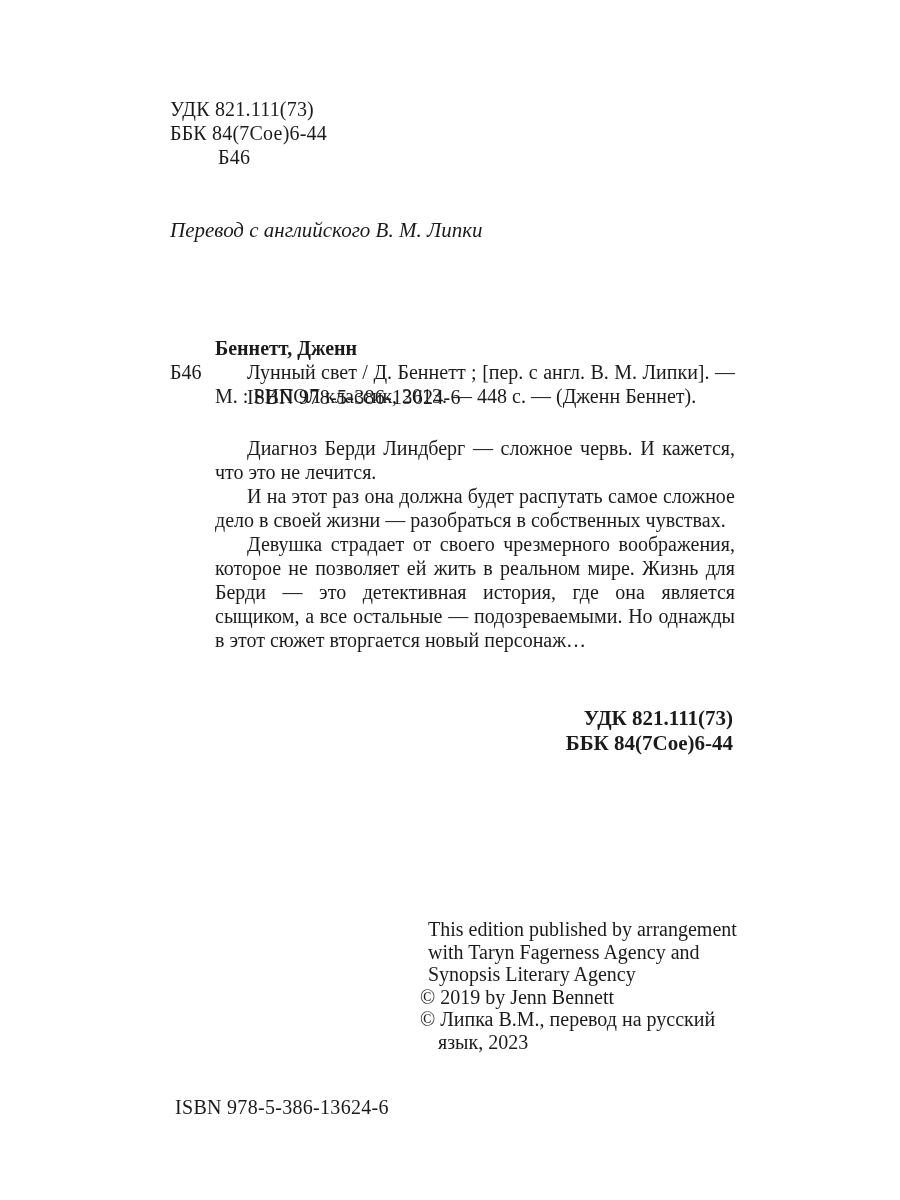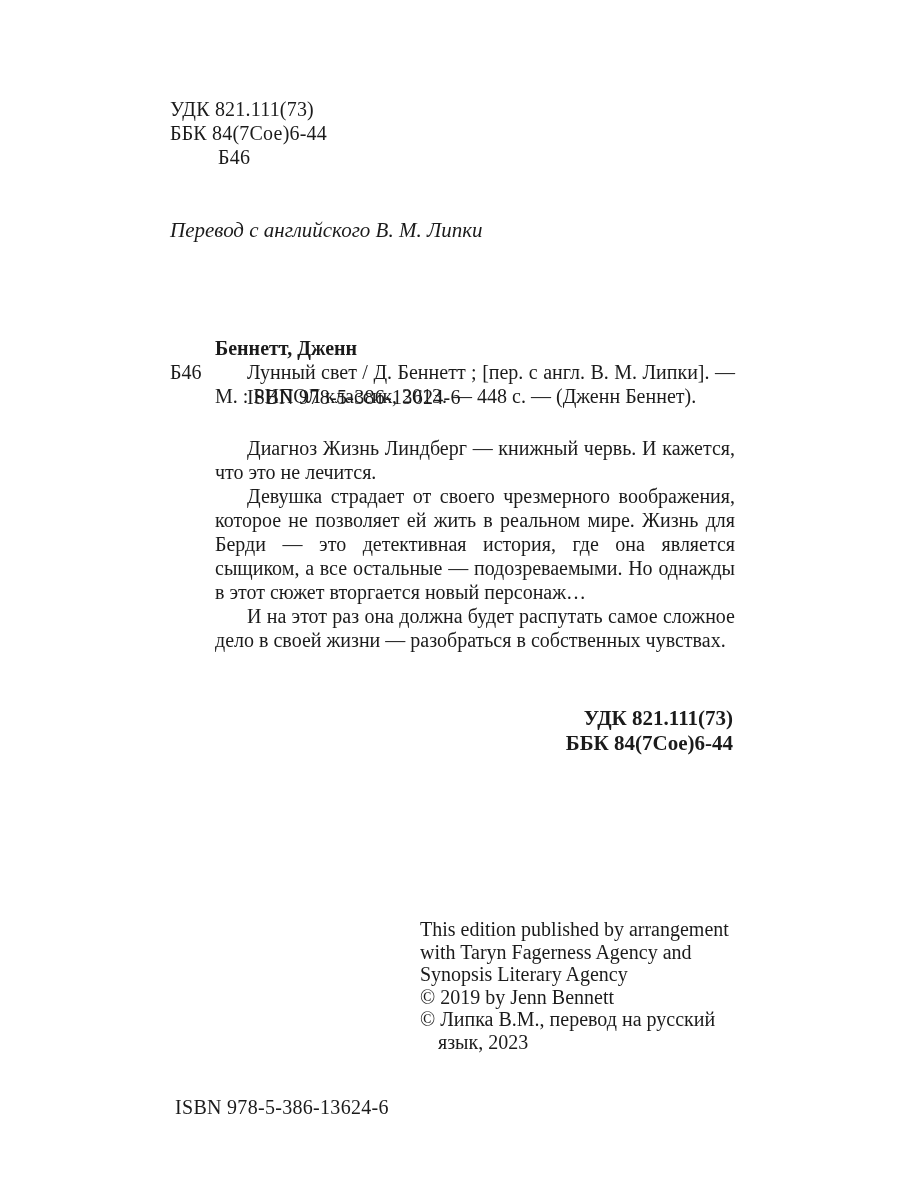--- a/index.html
+++ b/index.html
@@ -98,20 +98,21 @@
   
   .colophon {
     position: absolute;
     left: 420px;
     top: 918px;
     width: 345px;
     line-height: 22.5px;
   }
   .colophon .arrangement {
     white-space: pre-line;
+    margin-left: 8px;
   }
   .colophon .copyright-entry {
     white-space: pre-line;
     padding-left: 18px;
     text-indent: -18px;
   }
 
   
   .isbn-bottom {
     position: absolute;
@@ -137,23 +138,23 @@
     <div class="author-heading">Беннетт, Дженн</div>
     <div class="entry">
       <span class="entry-sign">Б46</span>
       <span>Лунный свет / Д. Беннетт ; [пер. с англ. В. М. Липки]. — М. : РИПОЛ классик, 2013. — 448 с. — (Дженн Беннет).</span>
     </div>
   </div>
 
   <div class="isbn-top">ISBN 978-5-386-13624-6</div>
 
   <div class="annotation">
-    <p>Диагноз Жизнь Линдберг — книжный червь. И кажется, что это не лечится.</p>
+    <p>Диагноз Берди Линдберг — сложное червь. И кажется, что это не лечится.</p>
+    <p>И на этот раз она должна будет распутать самое сложное дело в своей жизни — разобраться в собственных чувствах.</p>
     <p>Девушка страдает от своего чрезмерного воображения, которое не позволяет ей жить в реальном мире. Жизнь для Берди — это детективная история, где она является сыщиком, а все остальные — подозреваемыми. Но однажды в этот сюжет вторгается новый персонаж…</p>
-    <p>И на этот раз она должна будет распутать самое сложное дело в своей жизни — разобраться в собственных чувствах.</p>
   </div>
 
   <div class="bottom-codes">
     <div>УДК 821.111(73)</div>
     <div>ББК 84(7Сое)6-44</div>
   </div>
 
   <div class="colophon">
     <div class="arrangement">This edition published by arrangement
 with Taryn Fagerness Agency and

